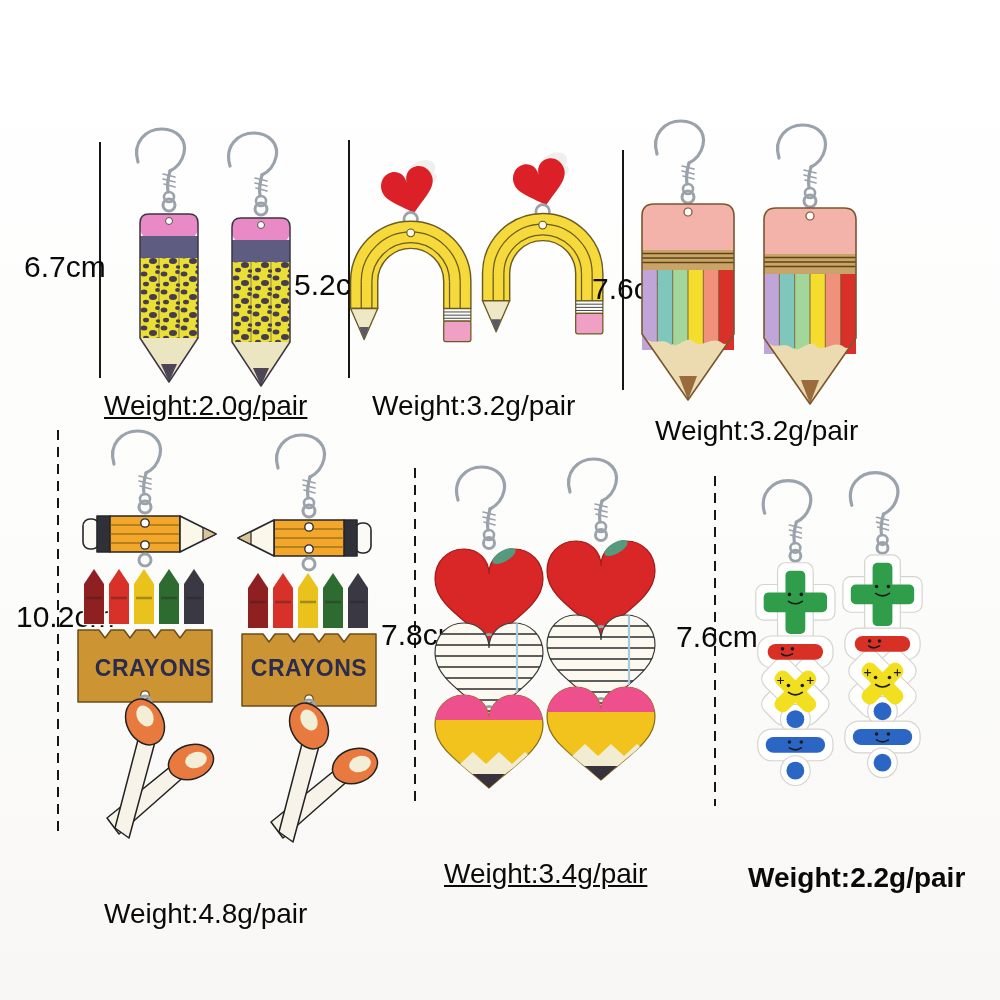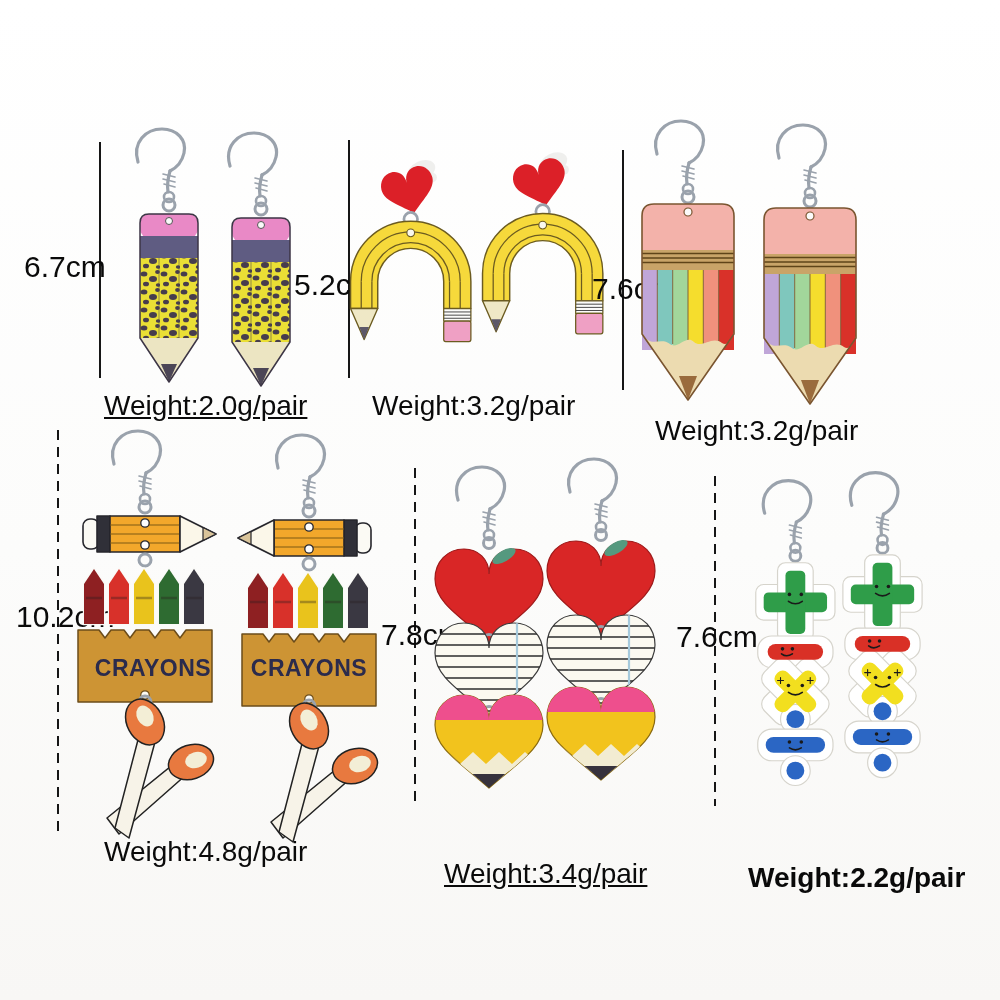--- a/index.html
+++ b/index.html
@@ -200,21 +200,21 @@
       <g transform="translate(172,8)">
         <use href="#hook4" transform="translate(42,0)"></use>
         <g transform="translate(143,86) scale(-1,1)">
             <use href="#p4pencil"></use>
           </g>
         <use href="#p4chain"></use>
         <text x="81" y="244" text-anchor="middle" font-size="23" font-weight="700" fill="#2b2b4c" letter-spacing="0.5">CRAYONS</text>
       </g>
     </g>
   </svg>
-  <div class="weight" style="left:104px;top:836px;">Weight:4.8g/pair</div>
+  <div class="weight" style="left:104px;top:898px;">Weight:4.8g/pair</div>
 
   <div class="dline" style="left:414px;top:468px;height:336px;"></div>
   <div class="size-label" style="left:381px;top:618px;">7.8cm</div>
   <svg style="left:428px;top:452px;" width="242" height="352" viewBox="0 0 242 352">
     <defs>
       <g id="hook5" stroke="#9aa2ac" stroke-width="3.2" fill="none" stroke-linecap="round">
         <path d="M8,36 C2,16 16,3 32,3 C47,3 57,14 54,27 C52,36 46,42 40,45"></path>
         <path d="M40,45 C38,52 37,60 38,66"></path>
         <path d="M33,48 l12,3 M33,53 l12,3 M34,58 l11,3" stroke-width="1.6"></path>
         <circle cx="39" cy="71" r="5" stroke-width="2.6"></circle>

